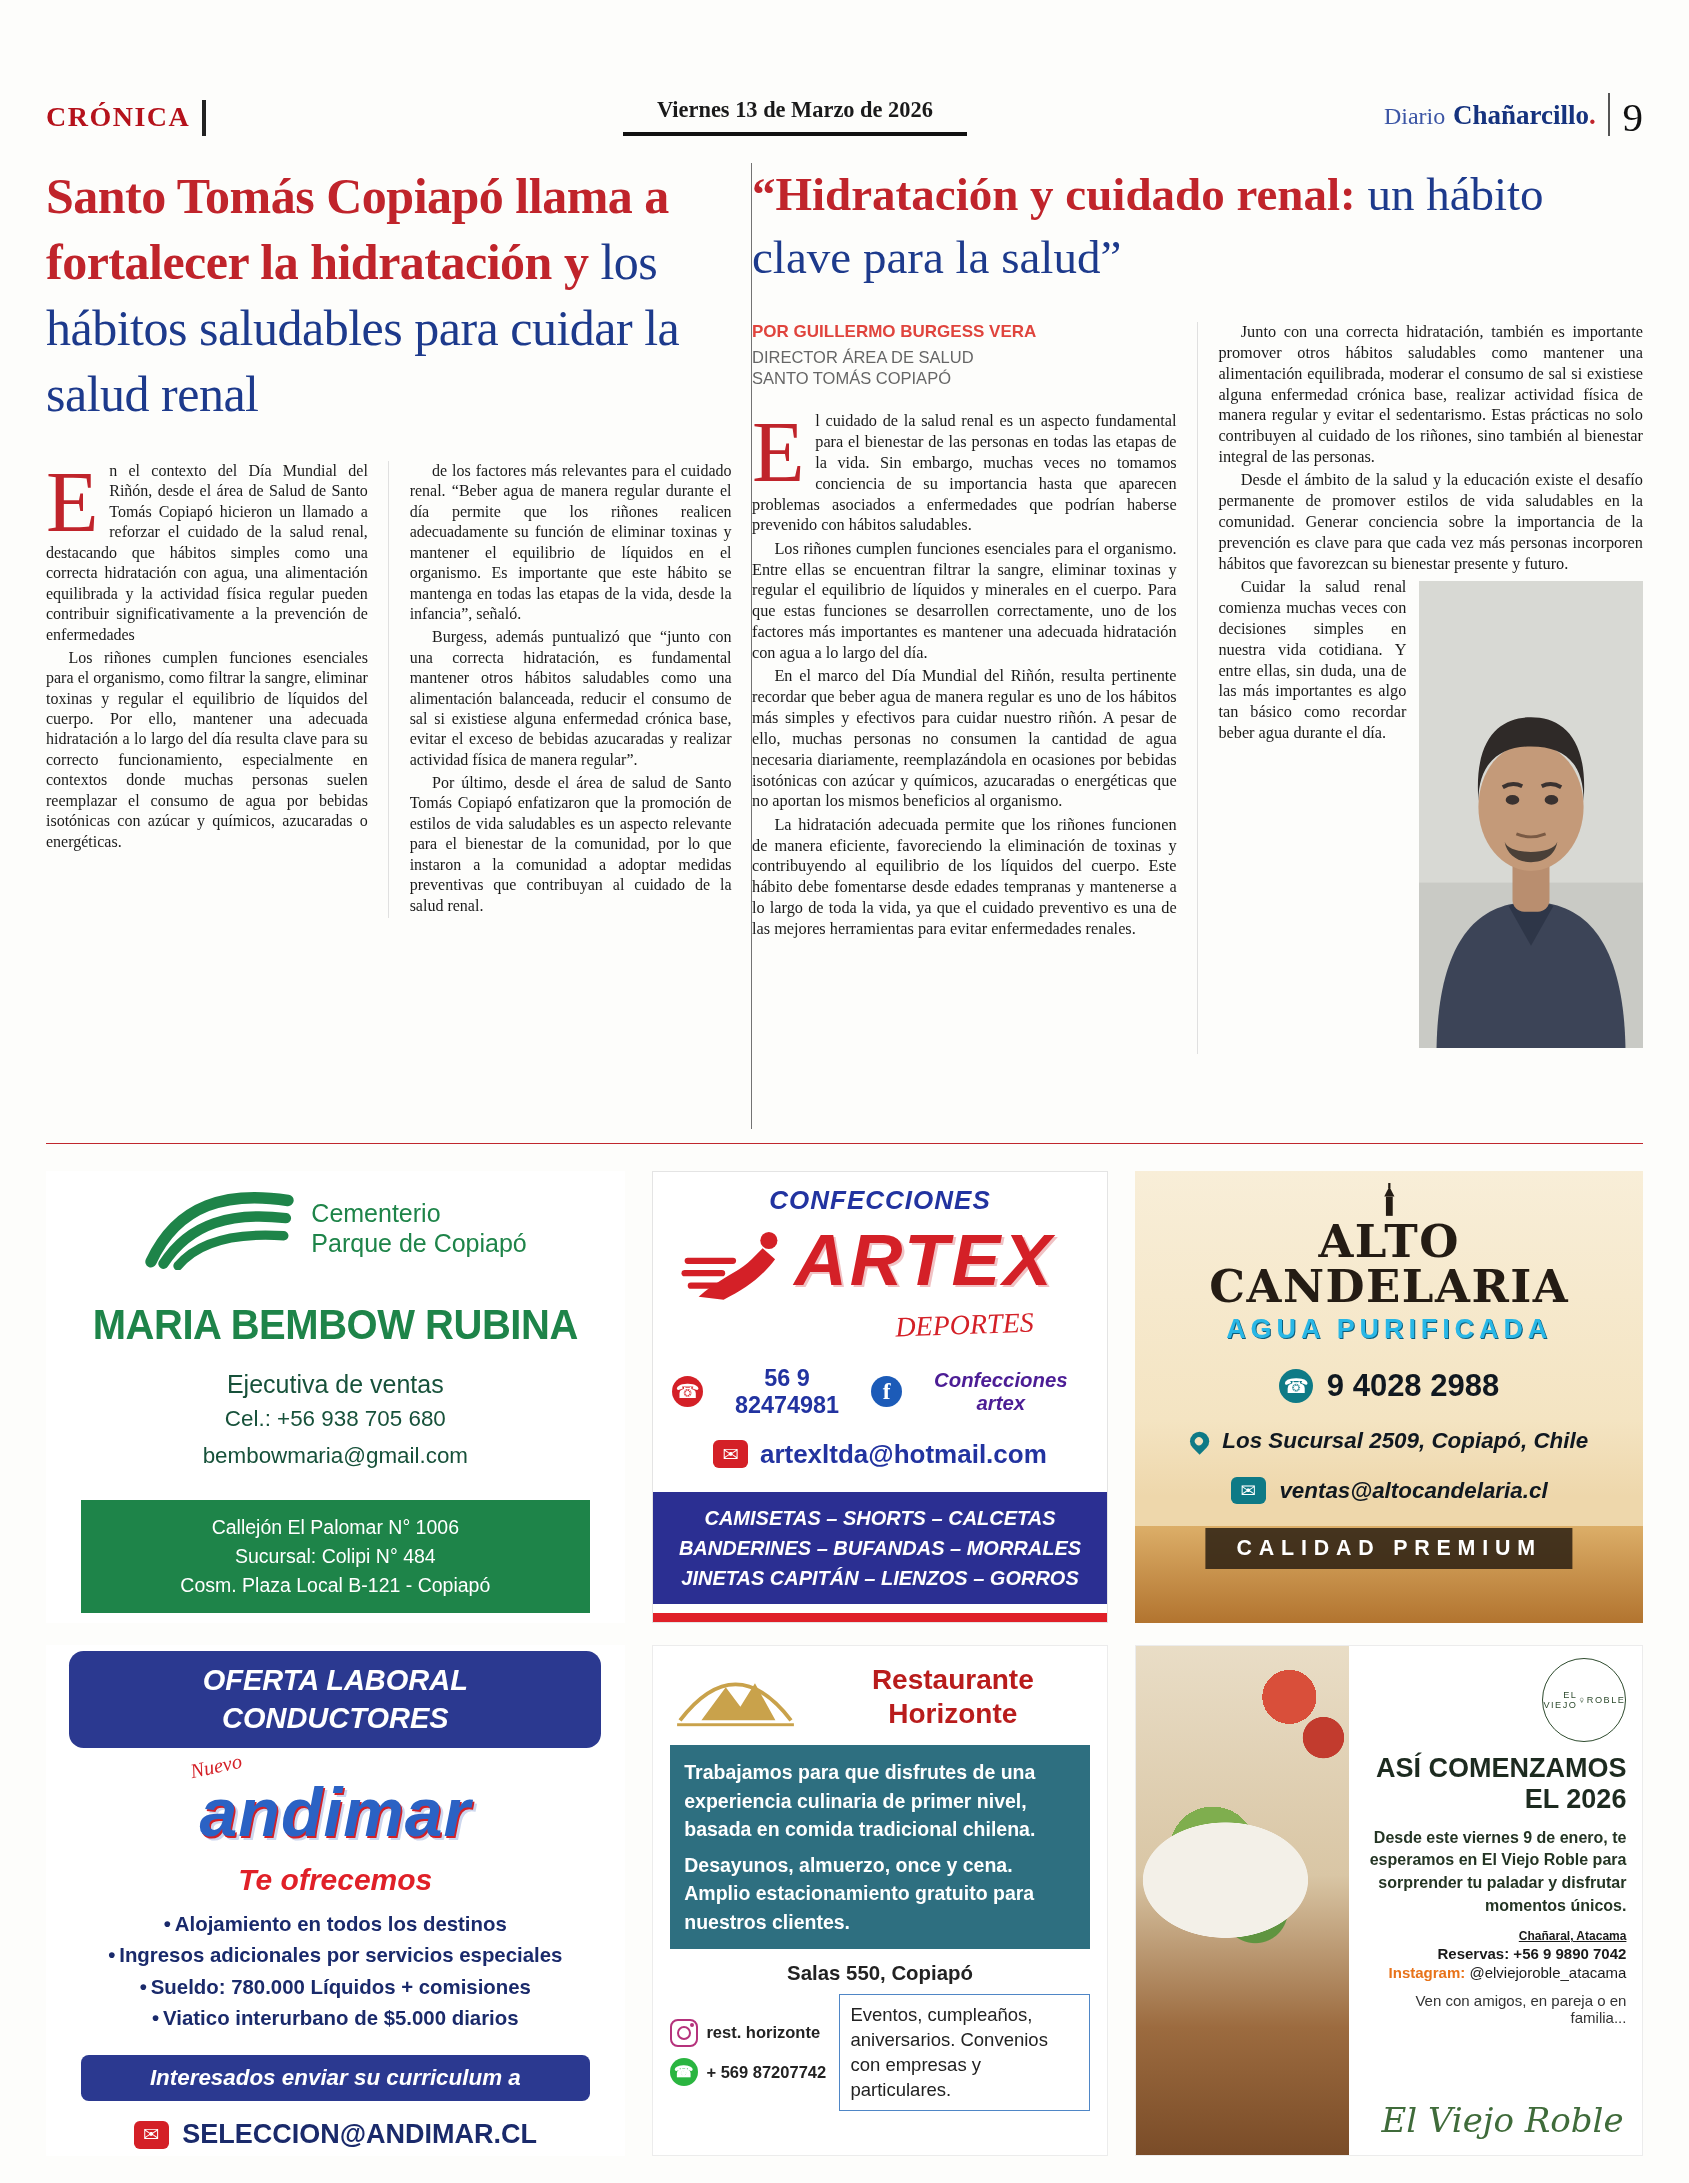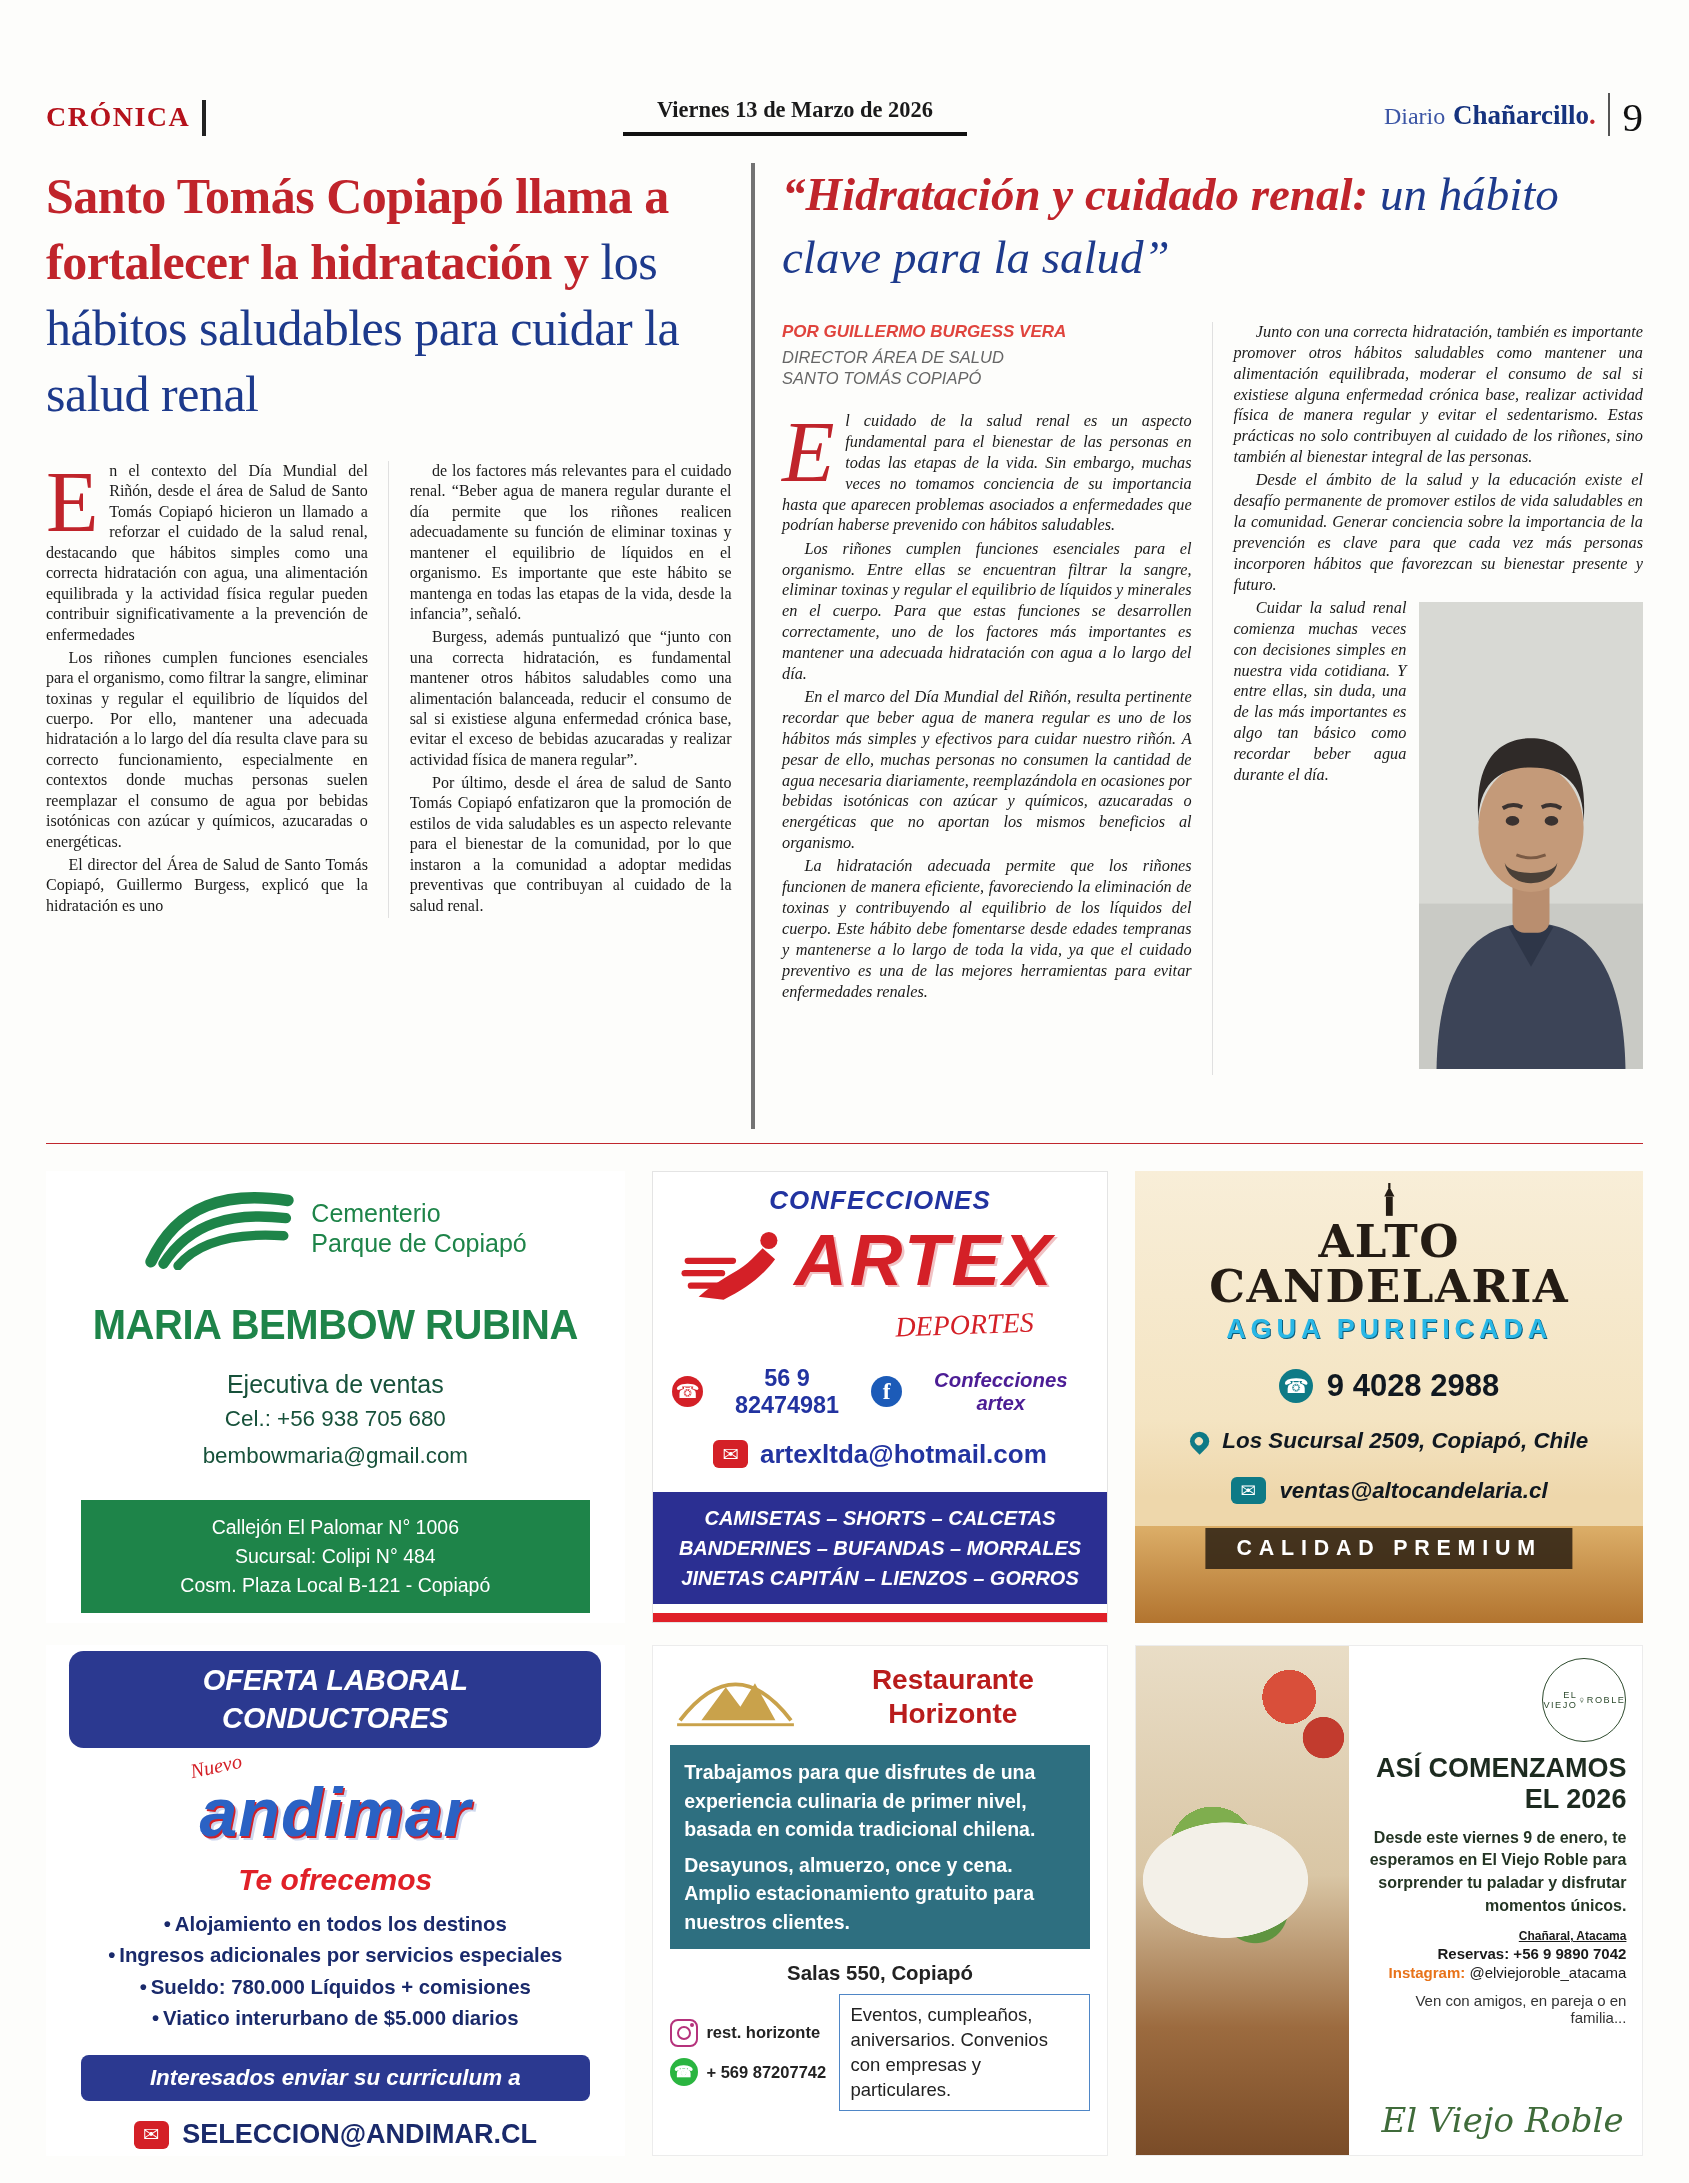--- a/index.html
+++ b/index.html
@@ -17,21 +17,21 @@
   .m-right { display:flex; align-items:flex-end; gap:12.6px; }
   .m-paper { font-size:24px; padding-bottom:4.9px; white-space:nowrap; }
   .m-diario { color:#3b55a5; }
   .m-name { font-weight:bold; color:#16337e; font-size:27px; margin-left:7.8px; }
   .m-dot { color:#c0242b; font-weight:bold; font-size:27px; }
   .m-bar { width:1.5px; height:43px; background:#555; }
   .m-num { font-size:41px; line-height:0.9; color:#111; }
   
   .articles { display:flex; margin-top:27px; height:966px; overflow:hidden; }
   .art-left { width:705px; flex:none; padding-right:19.5px; }
-  .art-right { flex:1; border-left:4px solid #737373; padding-left:27px; min-width:0;font-style:italic; }
+  .art-right { flex:1; border-left:1px solid #737373; min-width:0; }
   h1.head-left { font-size:50px; line-height:1.32; font-weight:bold; letter-spacing:-0.5px; }
   h1.head-right { font-size:47px; line-height:1.33; font-weight:bold; }
   .t-red { color:#c0242b; }
   .t-blue { color:#1d3a8c; font-weight:normal; }
   .body-cols { display:flex; margin-top:34px; }
   .bcol { flex:1; min-width:0; }
   .bcol + .bcol { border-left:1px solid #e0e0e0; margin-left:20.4px; padding-left:20.4px; }
   p.para { font-size:16px; line-height:1.28; text-align:justify; text-indent:22.4px; margin-bottom:2.4px; }
   .art-right p.para { font-size:16.3px; }
   p.para.first { text-indent:0; }
@@ -160,21 +160,20 @@
   </header>
 
   <main class="articles">
 
     <section class="art-left">
       <h1 class="head-left"><span class="t-red">Santo Tomás Copiapó llama a fortalecer la hidratación y</span><span class="t-blue"> los hábitos saludables para cuidar la salud renal</span></h1>
       <div class="body-cols">
         <div class="bcol">
           <p class="para first"><span class="dropcap">E</span><span>n el contexto del Día Mundial del Riñón, desde el área de Salud de Santo Tomás Copiapó hicieron un llamado a reforzar el cuidado de la salud renal, destacando que hábitos simples como una correcta hidratación con agua, una alimentación equilibrada y la actividad física regular pueden contribuir significativamente a la prevención de enfermedades</span></p>
           <p class="para">Los riñones cumplen funciones esenciales para el organismo, como filtrar la sangre, eliminar toxinas y regular el equilibrio de líquidos del cuerpo. Por ello, mantener una adecuada hidratación a lo largo del día resulta clave para su correcto funcionamiento, especialmente en contextos donde muchas personas suelen reemplazar el consumo de agua por bebidas isotónicas con azúcar y químicos, azucaradas o energéticas.</p>
-          <p class="para">El director del Área de Salud de Santo Tomás Copiapó, Guillermo Burgess, explicó que la hidratación es uno</p>
         </div>
         <div class="bcol">
           <p class="para">de los factores más relevantes para el cuidado renal. “Beber agua de manera regular durante el día permite que los riñones realicen adecuadamente su función de eliminar toxinas y mantener el equilibrio de líquidos en el organismo. Es importante que este hábito se mantenga en todas las etapas de la vida, desde la infancia”, señaló.</p>
           <p class="para">Burgess, además puntualizó que “junto con una correcta hidratación, es fundamental mantener otros hábitos saludables como una alimentación balanceada, reducir el consumo de sal si existiese alguna enfermedad crónica base, evitar el exceso de bebidas azucaradas y realizar actividad física de manera regular”.</p>
           <p class="para">Por último, desde el área de salud de Santo Tomás Copiapó enfatizaron que la promoción de estilos de vida saludables es un aspecto relevante para el bienestar de la comunidad, por lo que instaron a la comunidad a adoptar medidas preventivas que contribuyan al cuidado de la salud renal.</p>
         </div>
       </div>
     </section>
 
     <section class="art-right">

